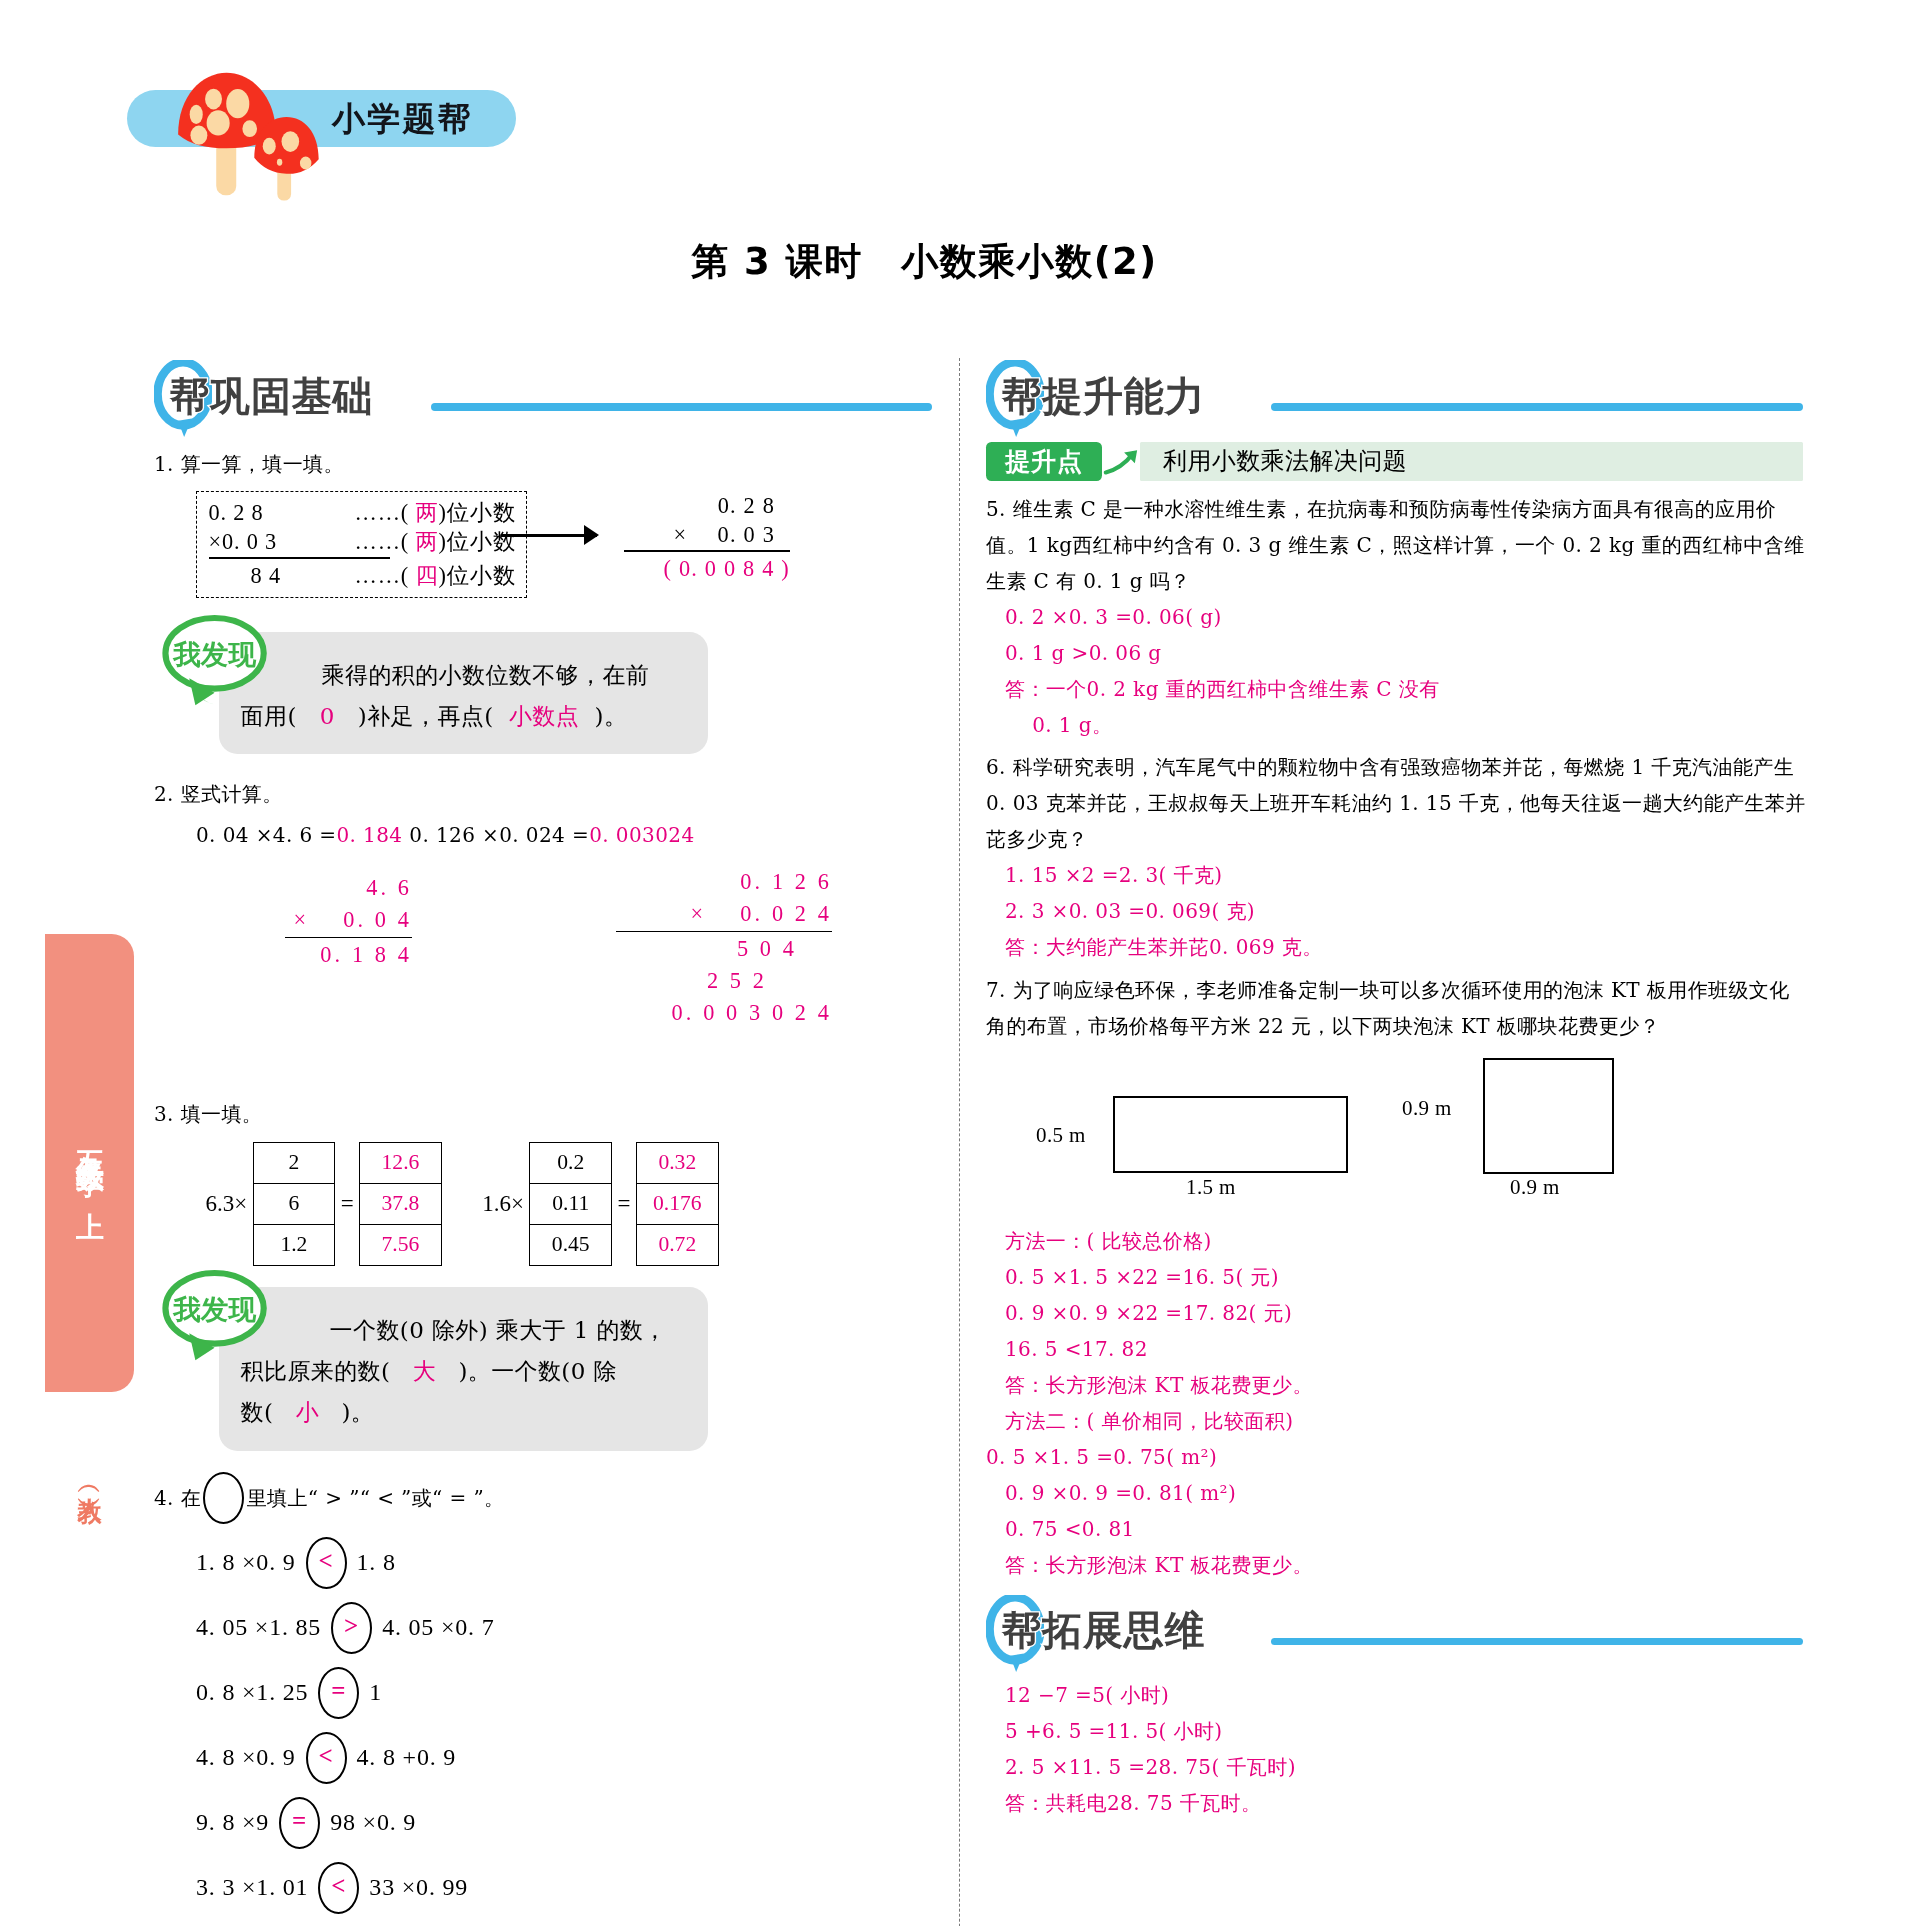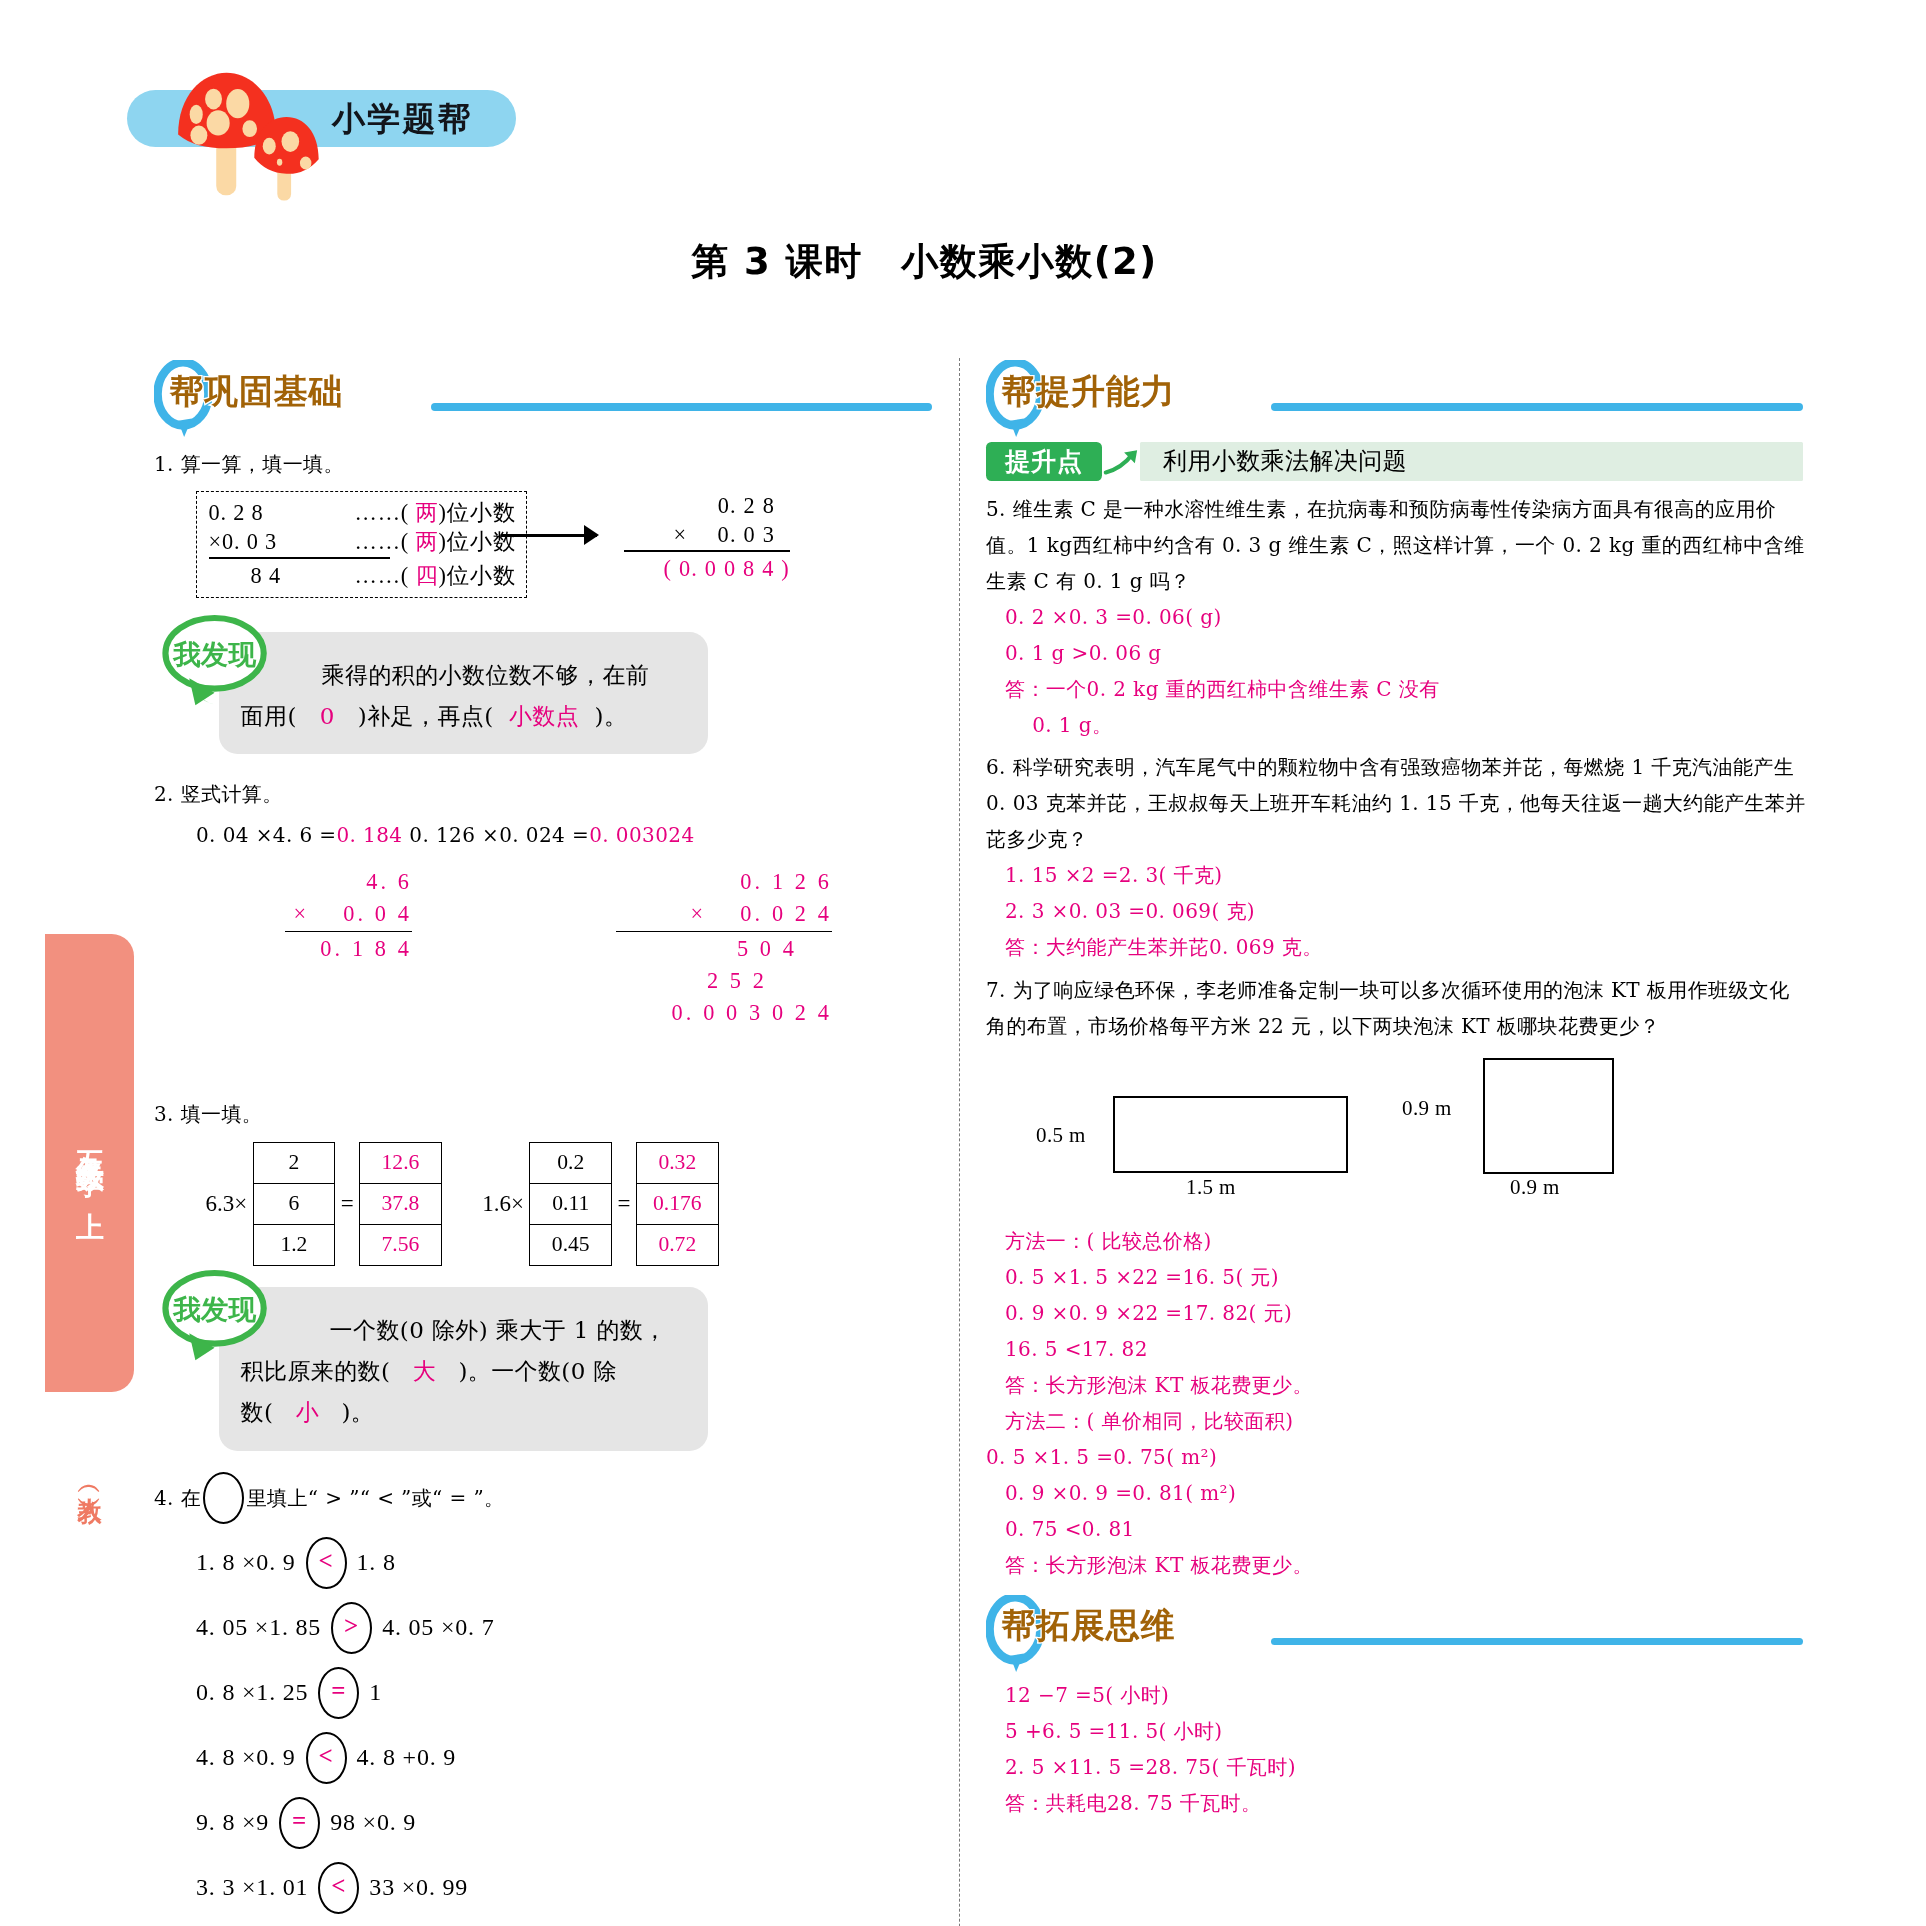--- a/index.html
+++ b/index.html
@@ -56,21 +56,21 @@
     border-left:1.5px dashed #7a7a7a;
   }
   
   .sec{position:relative;height:81px;margin-bottom:3.1px;}
   .sec-bubble{
     position:absolute;left:0;top:2.3px;width:58px;height:69px;
   }
   .sec-bubble svg{display:block;}
   .sec-word{
     position:absolute;left:15.4px;top:10.8px;
-    font-size:34px;font-weight:bold;color:#a16207;
+    font-size:40px;font-weight:bold;color:#404040;
     font-family:"DejaVu Sans",sans-serif;
     -webkit-text-stroke:2.7px #ffffff;paint-order:stroke fill;
     letter-spacing:0.8px;white-space:nowrap;
   }
   .sec-rule{
     position:absolute;top:45px;height:7.7px;background:#3fb4e8;border-radius:3.9px;
   }
   
   .q{
     font-size:20px;line-height:36px;color:#000;
@@ -252,21 +252,21 @@
   </div>
 
   <div class="q" style="margin-top:21.6px;">2. 竖式计算。</div>
 
   <div class="q" style="margin-left:42px;margin-top:5.4px;white-space:nowrap;">
     <span>0. 04 ×4. 6 =</span><span class="ans">0. 184</span><span>&nbsp;</span><span>0. 126 ×0. 024 =</span><span class="ans">0. 003024</span>
   </div>
 
   <div style="position:relative;height:239px;margin-top:13px;">
 
-    <div class="vsum ans" style="position:absolute;left:89px;top:0;width:169px;">
+    <div class="vsum ans" style="position:absolute;left:89px;top:6px;width:169px;">
       <span class="r">4. 6</span>
       <span class="r">×　 0. 0 4</span>
       <div class="vrule" style="width:127px;"></div>
       <span class="r">0. 1 8 4</span>
     </div>
 
     <div class="vsum ans" style="position:absolute;left:408px;top:0;width:270px;">
       <span class="r">0. 1 2 6</span>
       <span class="r">×　 0. 0 2 4</span>
       <div class="vrule" style="width:216px;"></div>

